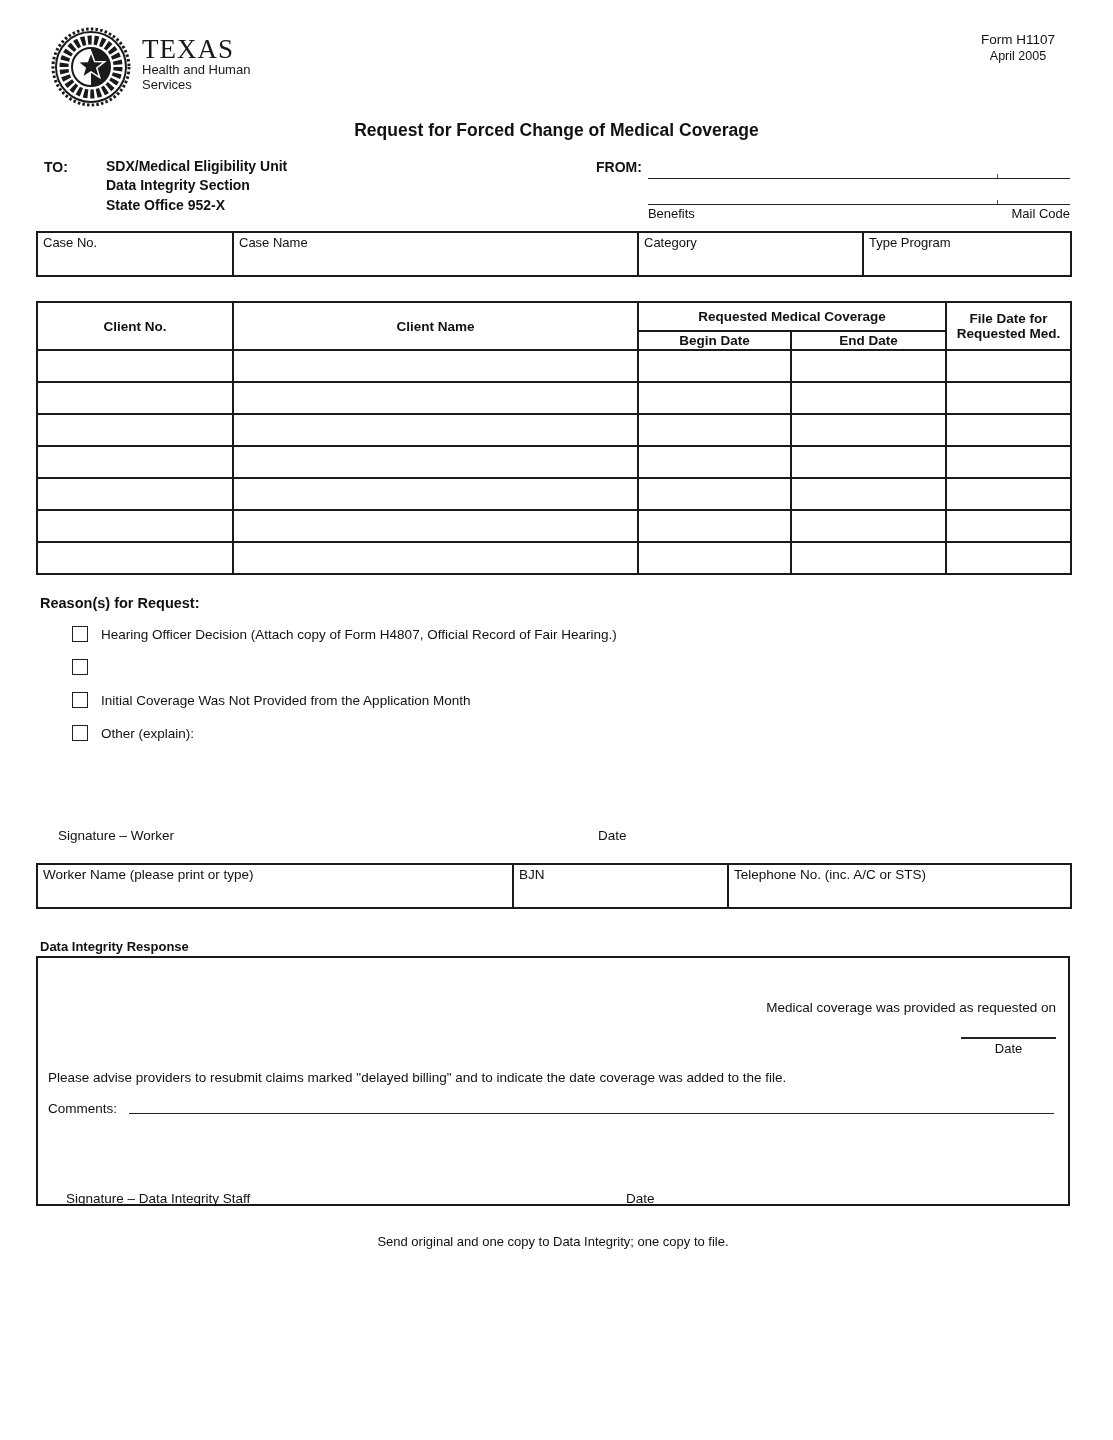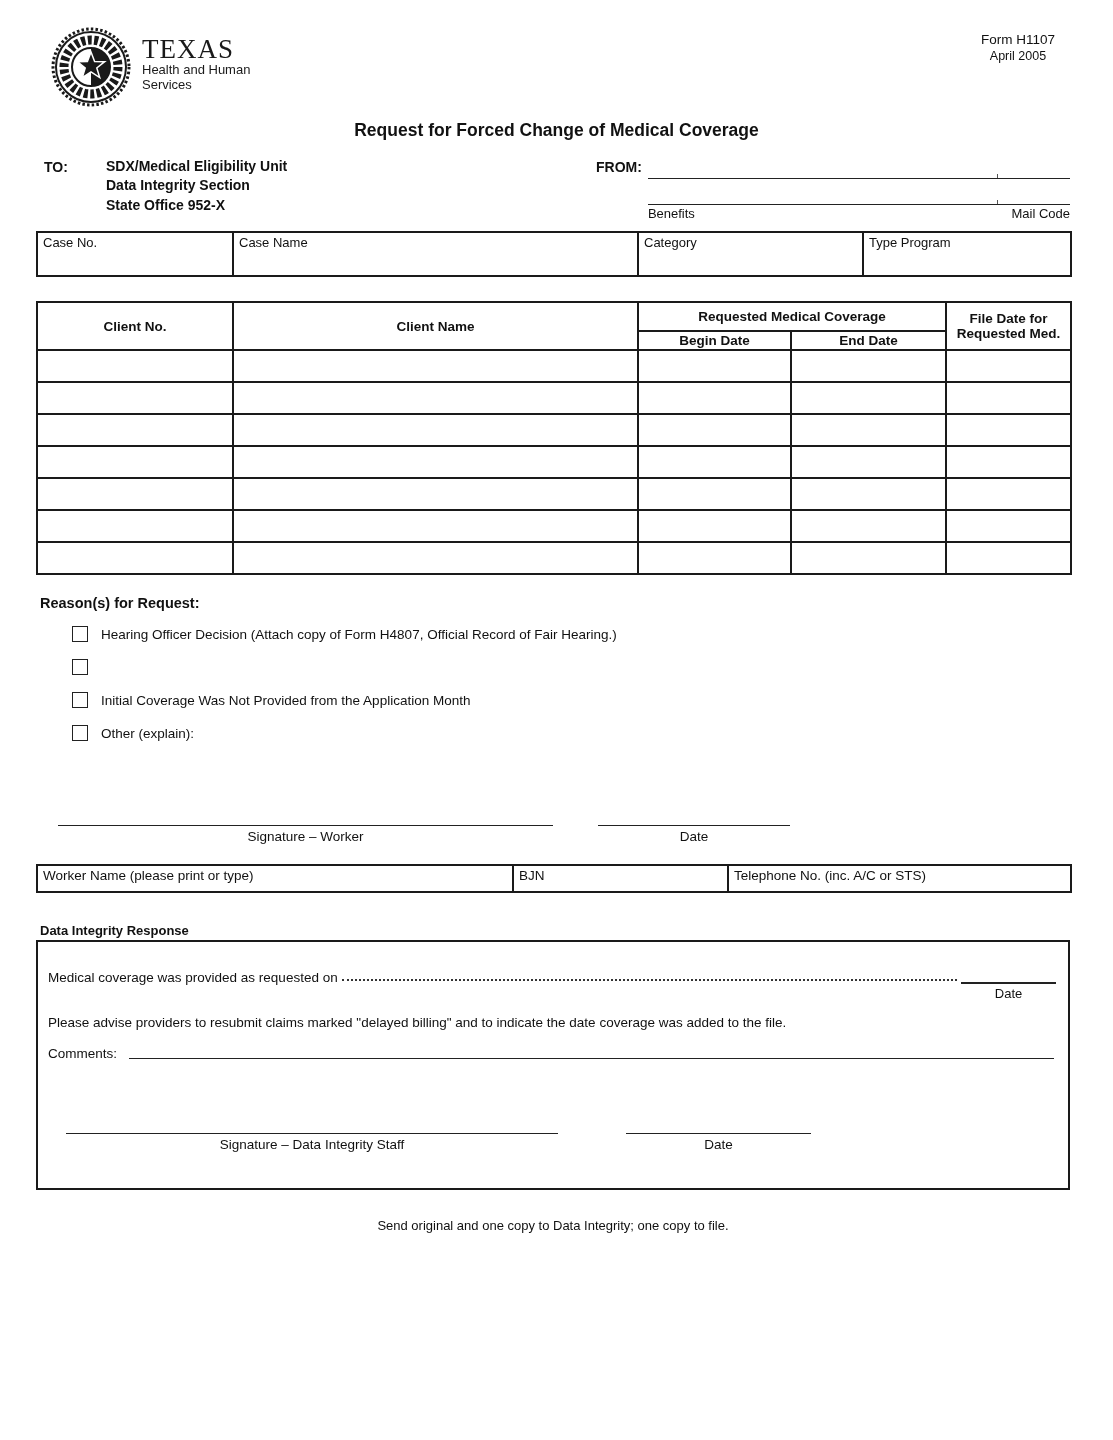--- a/index.html
+++ b/index.html
@@ -37,40 +37,40 @@
   table { border-collapse:collapse; table-layout:fixed; width:1034px; }
   td, th { border:2px solid #1a1a1a; font-size:13px; font-weight:normal; }
   .case-table { margin-top:10px; }
   .case-table td { height:44px; vertical-align:top; padding:2px 5px; }
   .client-table { margin-top:24px; }
   .client-table th { font-weight:bold; font-size:13.5px; text-align:center; vertical-align:middle; }
   .client-table .h1 { height:29px; }
   .client-table .h2 { height:19px; }
   .client-table td { height:32px; }
   .worker-table { margin-top:20px; }
-  .worker-table td { height:27px; vertical-align:top; padding:2px 5px; font-size:13.5px; }
+  .worker-table td { height:44px; vertical-align:top; padding:2px 5px; font-size:13.5px; }
   
   .reasons { margin-top:20px; }
   .reasons-heading { font-weight:bold; font-size:14.5px; margin-left:4px; }
   .reason-item { display:flex; align-items:center; margin:13px 0 0 36px; height:20px; }
   .cb { width:16px; height:16px; border:1.6px solid #222; background:#fff; display:inline-block; flex:0 0 auto; }
   .cb-label { font-size:13.5px; margin-left:13px; }
   .reason-item + .reason-item { margin-top:13px; }
   
   .sig-row { display:flex; }
   .worker-sig { margin-top:82px; margin-left:22px; }
-  .sig-group { display:flex; flex-direction:column; }
+  .sig-group { display:flex; flex-direction:row; }
   .sig-line { border-bottom:1.5px solid #222; height:1px; }
   .sig-label { text-align:center; font-size:13.5px; padding-top:3px; }
   .worker-sig .sig-name { width:495px; }
   .worker-sig .sig-date { width:192px; margin-left:45px; }
   
   .di-heading { font-weight:bold; font-size:13px; margin-top:30px; margin-left:4px; }
   .di-box { border:2px solid #1a1a1a; margin-top:2px; height:250px; padding:10px 12px 0 10px; }
-  .di-provided { display:flex; align-items:flex-end; margin-top:14px; font-size:13.5px; }
+  .di-provided { display:flex; align-items:flex-end; margin-top:32px; font-size:13.5px;flex-direction:column; }
   .di-provided .lead-text { white-space:nowrap; }
   .dotted-leader { flex:1; border-bottom:2px dotted #333; margin:0 4px 4px 4px; height:1px; }
   .di-date-group { width:95px; flex:0 0 auto; display:flex; flex-direction:column; position:relative; top:16px; }
   .di-date-group .short-line { border-bottom:2px solid #222; height:1px; }
   .di-date-group .di-date-label { text-align:center; font-size:13px; padding-top:2px; }
   .di-advise { font-size:13.5px; margin-top:30px; }
   .di-comments { display:flex; align-items:flex-end; margin-top:16px; font-size:13.5px; }
   .comments-line { flex:1; border-bottom:1.5px solid #222; margin:0 2px 2px 12px; height:1px; }
   .di-sig { margin-left:18px; margin-top:72px; }
   .di-sig .sig-name { width:492px; }

